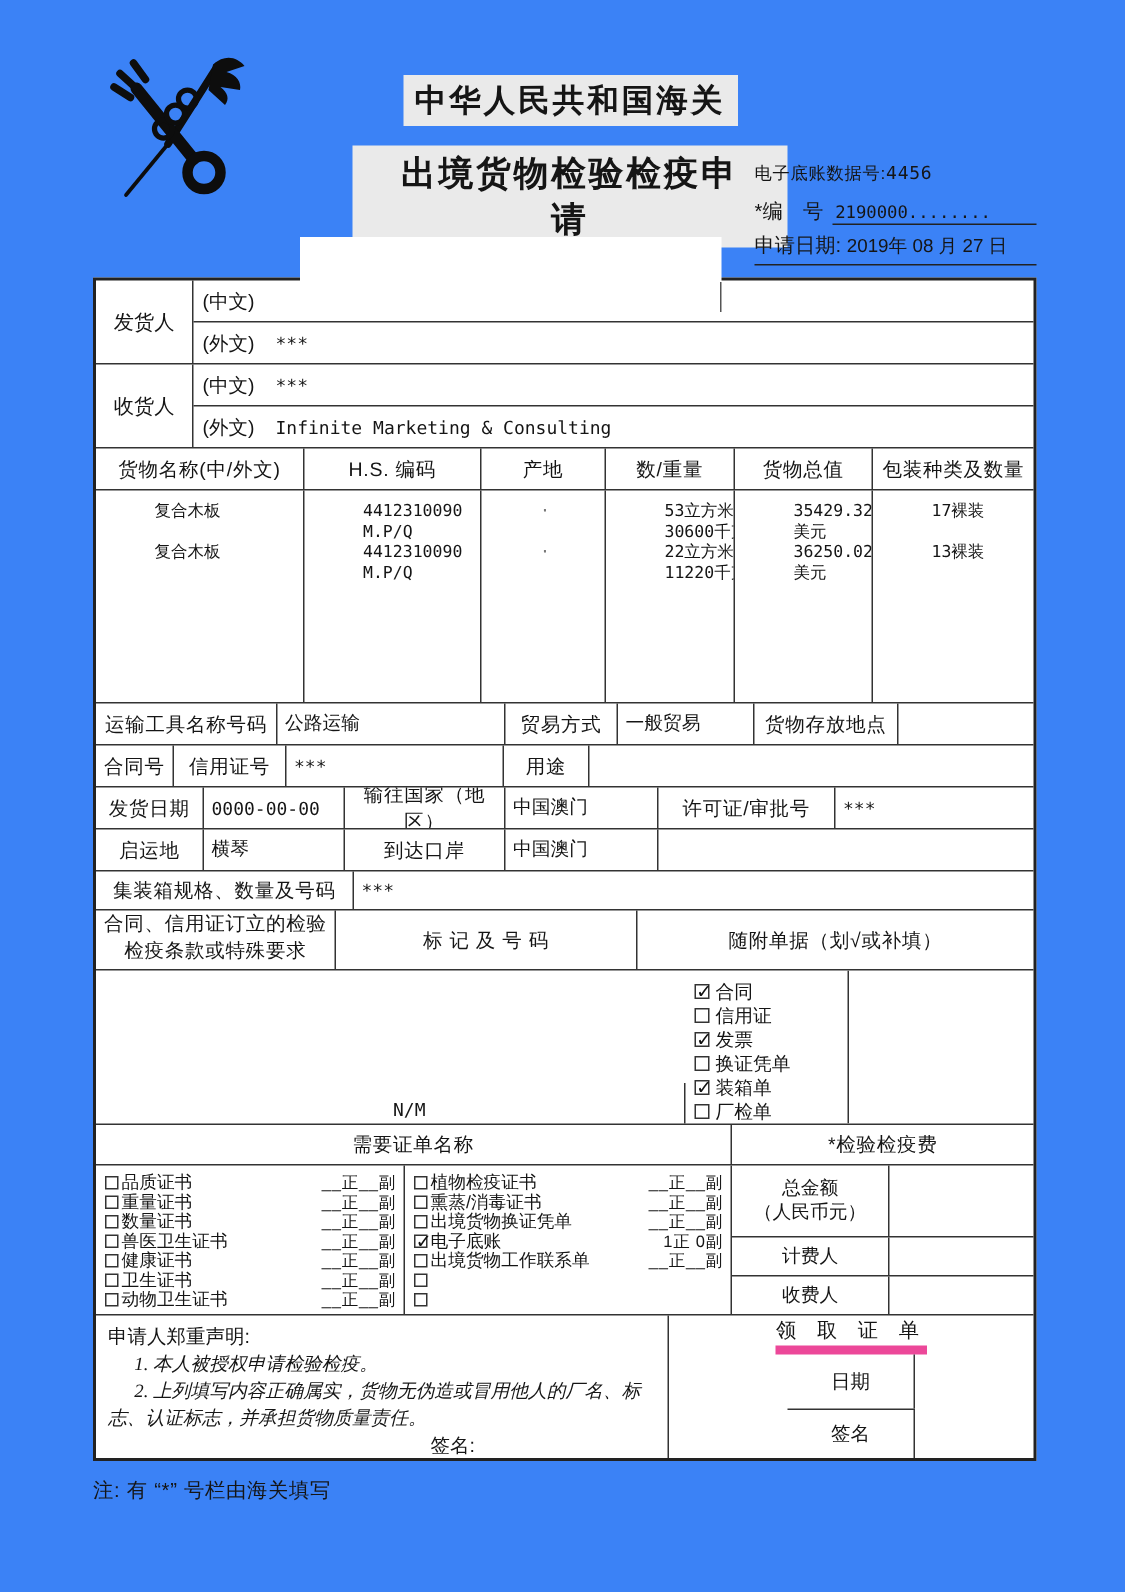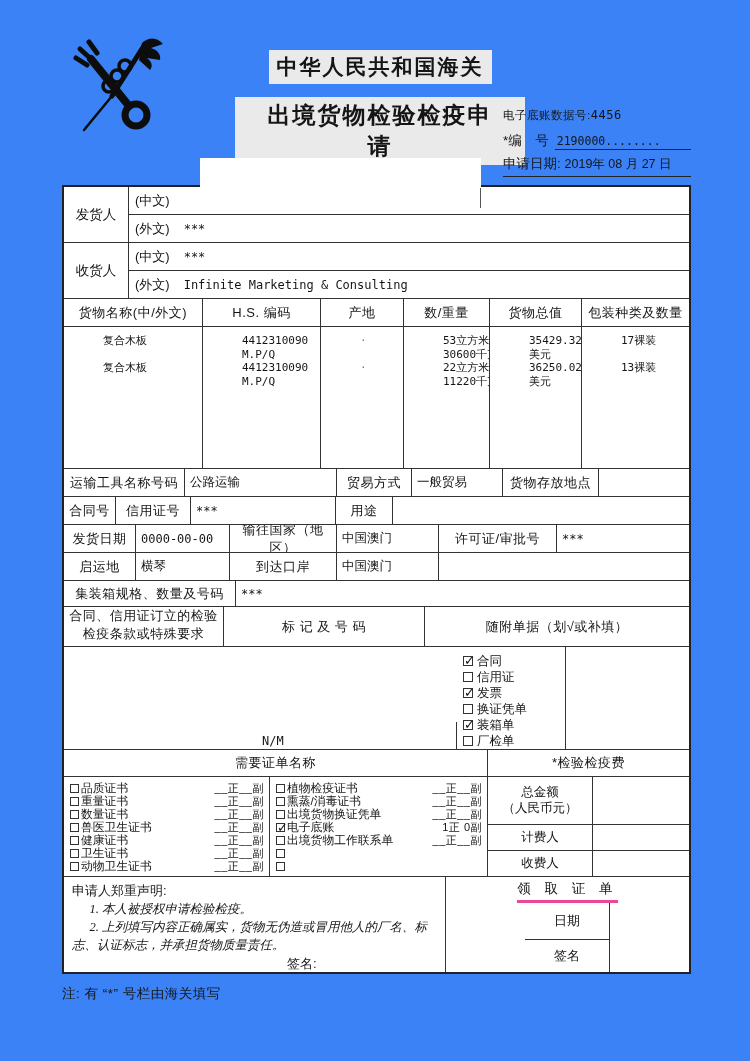--- a/index.html
+++ b/index.html
@@ -69,21 +69,21 @@
   .fee-lbl { width:105px; border-right:1px solid #333; display:flex; flex-direction:column; align-items:center; justify-content:center; font-size:12.5px; line-height:1.25; text-align:center; }
   .fee-val { flex:1; }
   
   .decl { height:95px; align-items:stretch; padding:0; }
   .decl-left { width:382px; border-right:1px solid #333; display:block; padding:5px 8px 0 8px; }
   .decl-title { font-size:13px; }
   .decl-line { font-family:"Liberation Serif", serif; font-style:italic; font-size:12.5px; line-height:1.45; text-indent:1.4em; }
   .sig-row { margin-top:1px; padding-left:215px; font-size:13px; display:flex; align-items:flex-end; }
   .sigline { display:inline-block; width:115px; border-bottom:1.2px solid #222; height:13px; margin-left:3px; }
   .pickup { flex:1; display:flex; flex-direction:column; padding:0; border-right:none; }
-  .pickup-head { height:26px; border-bottom:3px solid #ec4899; display:flex; align-items:center; justify-content:center; font-size:13.5px; letter-spacing:5px; }
+  .pickup-head { height:26px; border-bottom:6px solid #ec4899; display:flex; align-items:center; justify-content:center; font-size:13.5px; letter-spacing:5px; }
   .pickup-r { display:flex; border-bottom:1px solid #333; align-items:stretch; }
   .pickup-r:last-child { border-bottom:none; }
   .pickup-r.d { height:37px; } .pickup-r.s { flex:1; }
   .pickup-lbl { width:85px; border-right:1px solid #333; display:flex; align-items:center; justify-content:center; font-size:13px; }
   .pickup-val { flex:1; }
   
   .redact { position:absolute; left:200px; top:158px; width:281px; height:52px; background:#fff; z-index:4; }
   .redact::after { content:""; position:absolute; right:0; bottom:2px; width:1px; height:20px; background:#555; }
   .note { position:absolute; left:62px; top:985px; font-size:13.5px; letter-spacing:0.5px; }
 </style>

